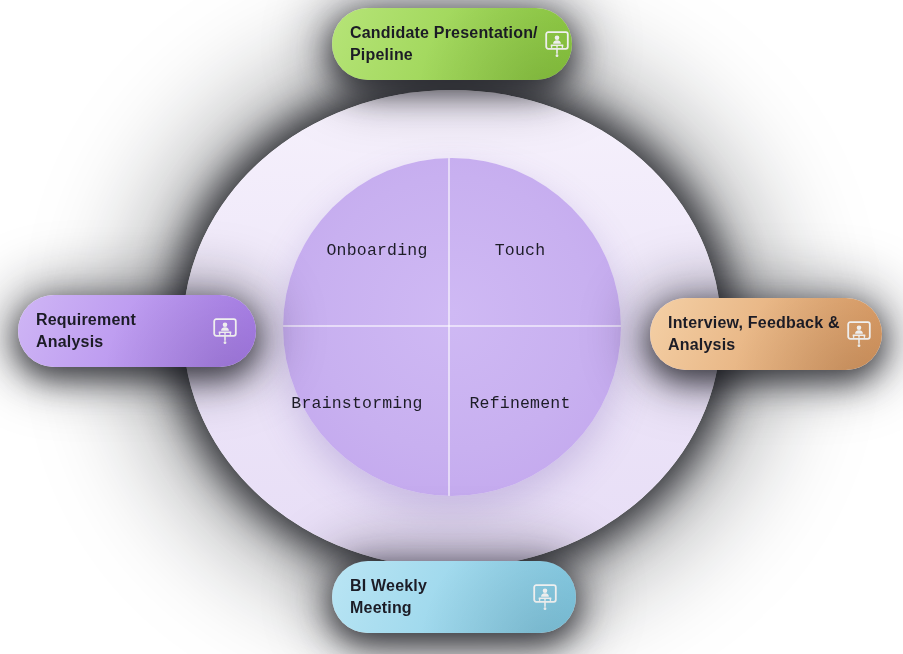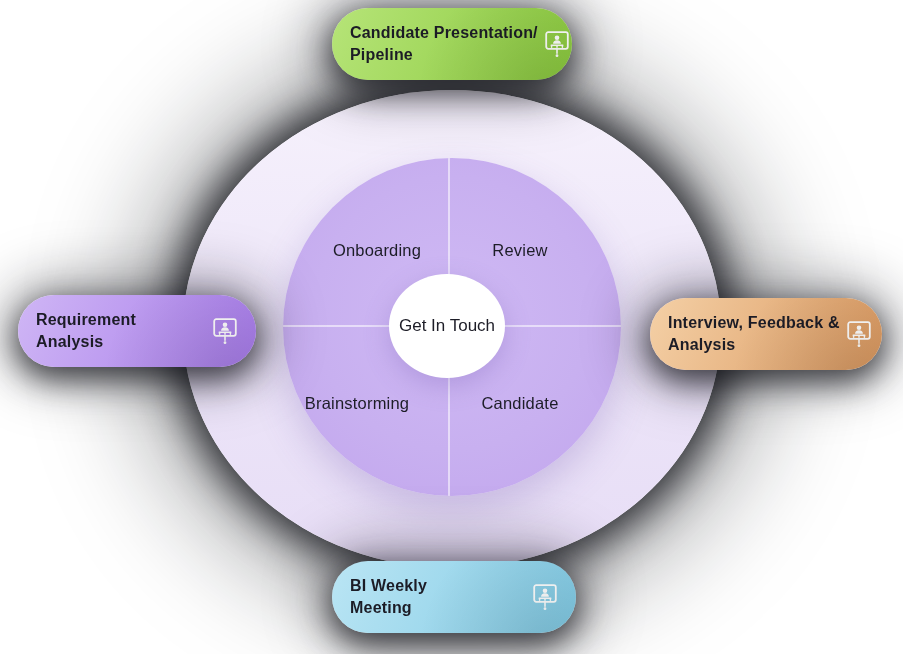--- a/index.html
+++ b/index.html
@@ -48,20 +48,21 @@
     background: rgba(255,255,255,0.55);
   }
   .quad-label {
     position: absolute;
     transform: translate(-50%, -50%);
     font-size: 16.5px;
     font-weight: 500;
     letter-spacing: 0.2px;
     color: #1d1d27;
     white-space: nowrap;
+    font-family: Liberation Mono, monospace;
   }
   .q-onboarding    { left: 377px; top: 250px; }
   .q-review        { left: 520px; top: 250px; }
   .q-brainstorming { left: 357px; top: 403px; }
   .q-refinement    { left: 520px; top: 403px; }
 
   .center-circle {
     position: absolute;
     left: 389px; top: 274px;
     width: 116px; height: 104px;
@@ -135,27 +136,24 @@
 <div class="stage">
 
   <div class="outer-ring"></div>
 
   <div class="inner-wheel">
     <div class="div-v"></div>
     <div class="div-h"></div>
   </div>
 
   <div class="quad-label q-onboarding">Onboarding</div>
-  <div class="quad-label q-review">Review</div>
+  <div class="quad-label q-review">Touch</div>
   <div class="quad-label q-brainstorming">Brainstorming</div>
-  <div class="quad-label q-refinement">Candidate</div>
-
-  <div class="center-circle">
-    <span>Get In Touch</span>
-  </div>
+  <div class="quad-label q-refinement">Refinement</div>
+
 
   <div class="pill pill-top" style="background: linear-gradient(115deg, rgb(182, 228, 120) 0%, rgb(139, 202, 62) 100%);">
     <div class="pill-text">
       <span class="line">Candidate Presentation/</span>
       <span class="line">Pipeline</span>
     </div>
     <span class="pill-icon">
       <svg viewBox="0 0 26 30" xmlns="http://www.w3.org/2000/svg">
         <rect x="2.2" y="3.2" width="21.6" height="16.6" rx="2" fill="none" stroke="#fff" stroke-width="1.8"></rect>
         <circle cx="13" cy="8.7" r="2.3" fill="#fff"></circle>

